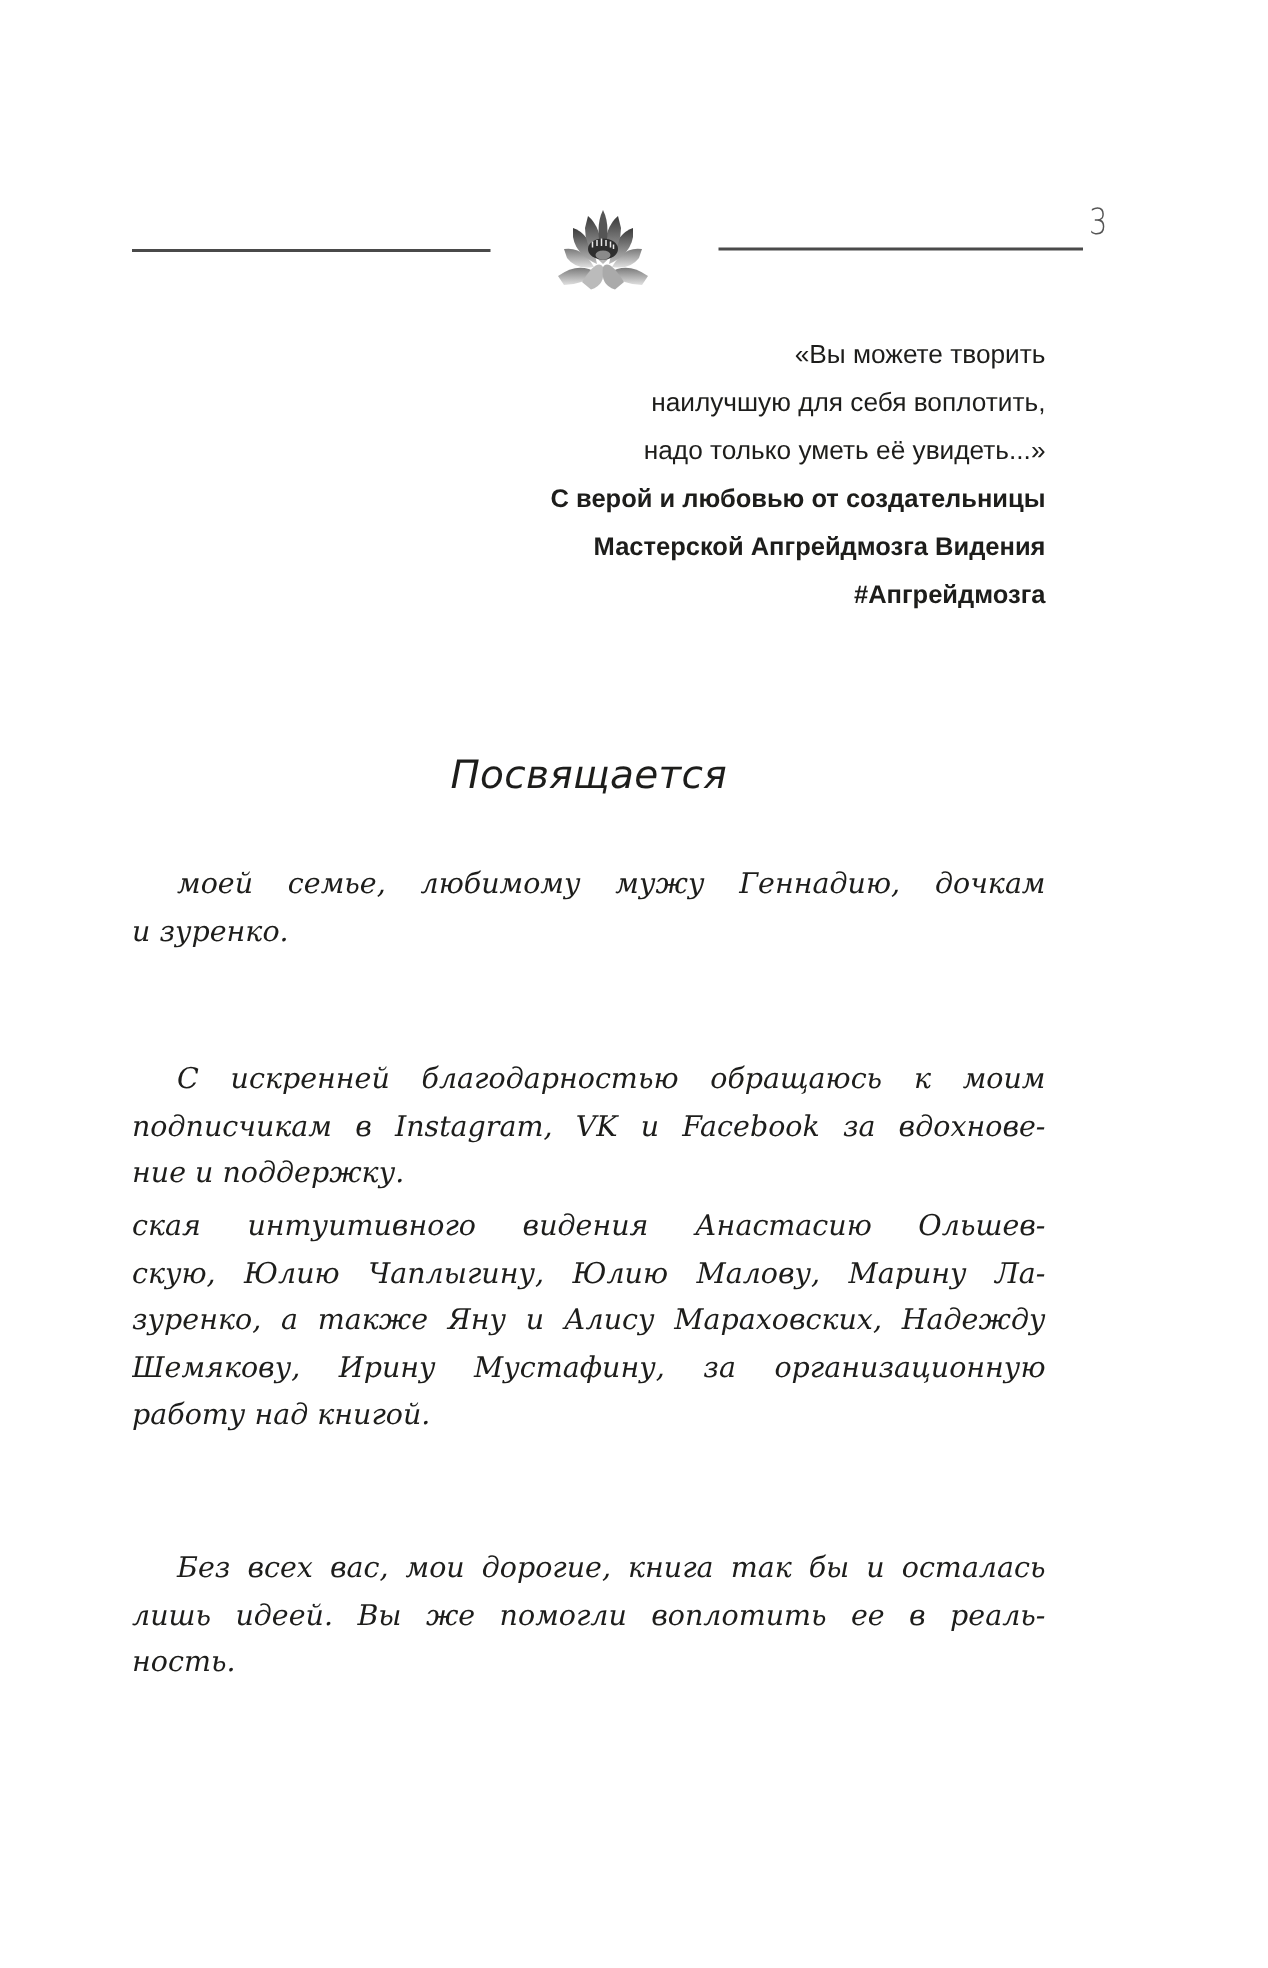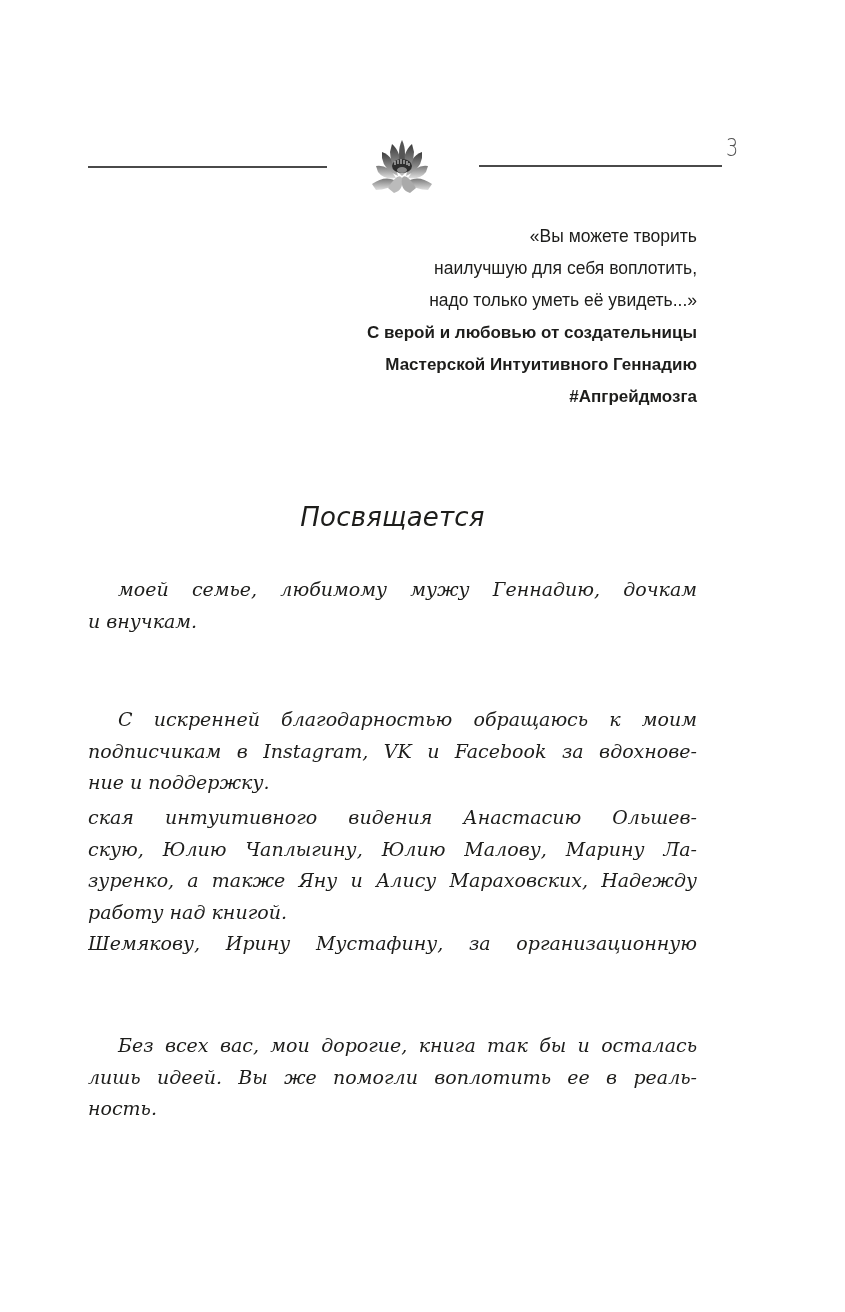--- a/index.html
+++ b/index.html
@@ -56,42 +56,42 @@
   <ellipse cx="34" cy="32" rx="5" ry="3" fill="#8a8a8a"></ellipse>
 </svg>
 
 <div class="page-num">3</div>
 
 <div class="epigraph">
   <div class="ln">«Вы можете творить</div>
   <div class="ln">наилучшую для себя воплотить,</div>
   <div class="ln">надо только уметь её увидеть...»</div>
   <div class="ln b">С верой и любовью от создательницы</div>
-  <div class="ln b">Мастерской Интуитивного Геннадию</div>
+  <div class="ln b">Мастерской Апгрейдмозга Видения</div>
   <div class="ln b">#Апгрейдмозга</div>
 </div>
 
 <div class="title">Посвящается</div>
 
 <div class="body" style="top:574px;">
   <div class="ln first">моей семье, любимому мужу Геннадию, дочкам</div>
-  <div class="ln last">и внучкам.</div>
+  <div class="ln last">и зуренко.</div>
 </div>
 
 <div class="body" style="top:704px;">
   <div class="ln first">С искренней благодарностью обращаюсь к моим</div>
   <div class="ln">подписчикам в Instagram, VK и Facebook за вдохнове-</div>
   <div class="ln last">ние и поддержку.</div>
 </div>
 
 <div class="body" style="top:802px;">
   <div class="ln">ская интуитивного видения Анастасию Ольшев-</div>
   <div class="ln">скую, Юлию Чаплыгину, Юлию Малову, Марину Ла-</div>
   <div class="ln">зуренко, а также Яну и Алису Мараховских, Надежду</div>
+  <div class="ln">Шемякову, Ирину Мустафину, за организационную</div>
   <div class="ln last">работу над книгой.</div>
-  <div class="ln">Шемякову, Ирину Мустафину, за организационную</div>
 </div>
 
 <div class="body" style="top:1030px;">
   <div class="ln first">Без всех вас, мои дорогие, книга так бы и осталась</div>
   <div class="ln">лишь идеей. Вы же помогли воплотить ее в реаль-</div>
   <div class="ln last">ность.</div>
 </div>
 
 </body></html>

